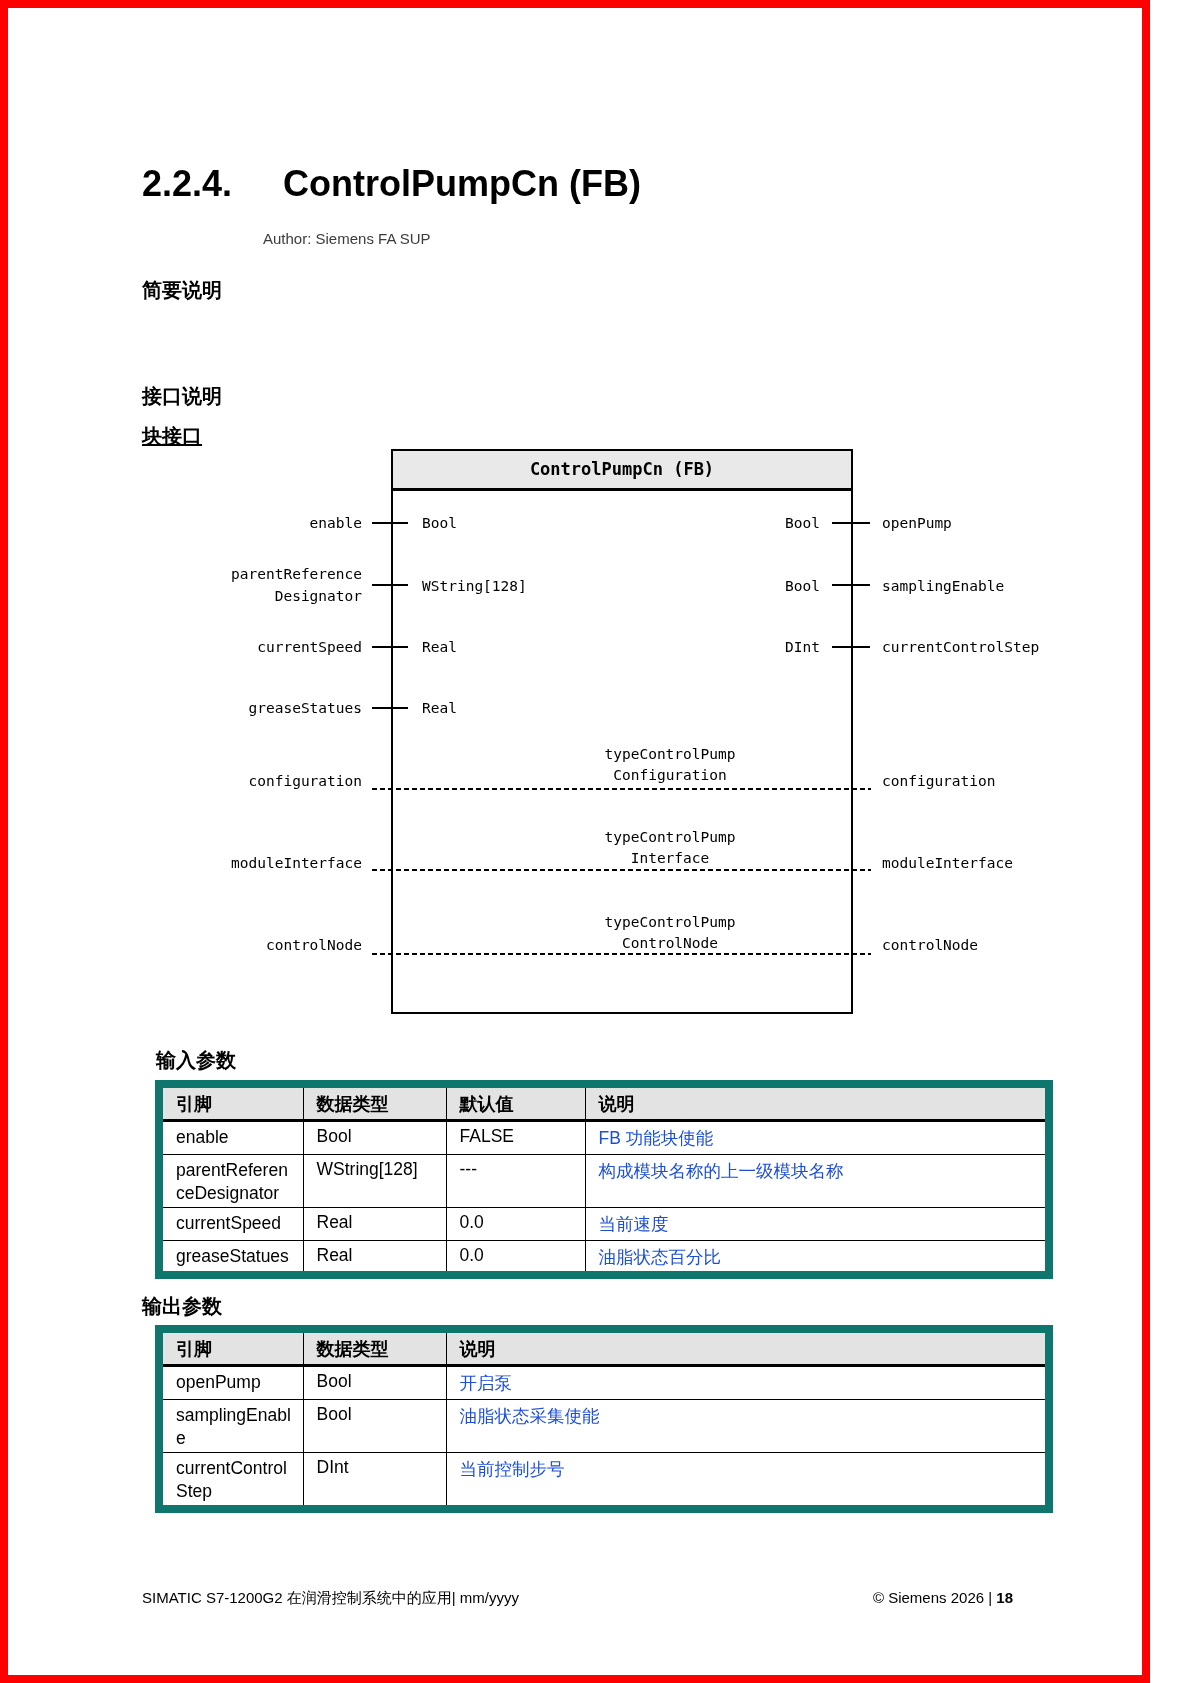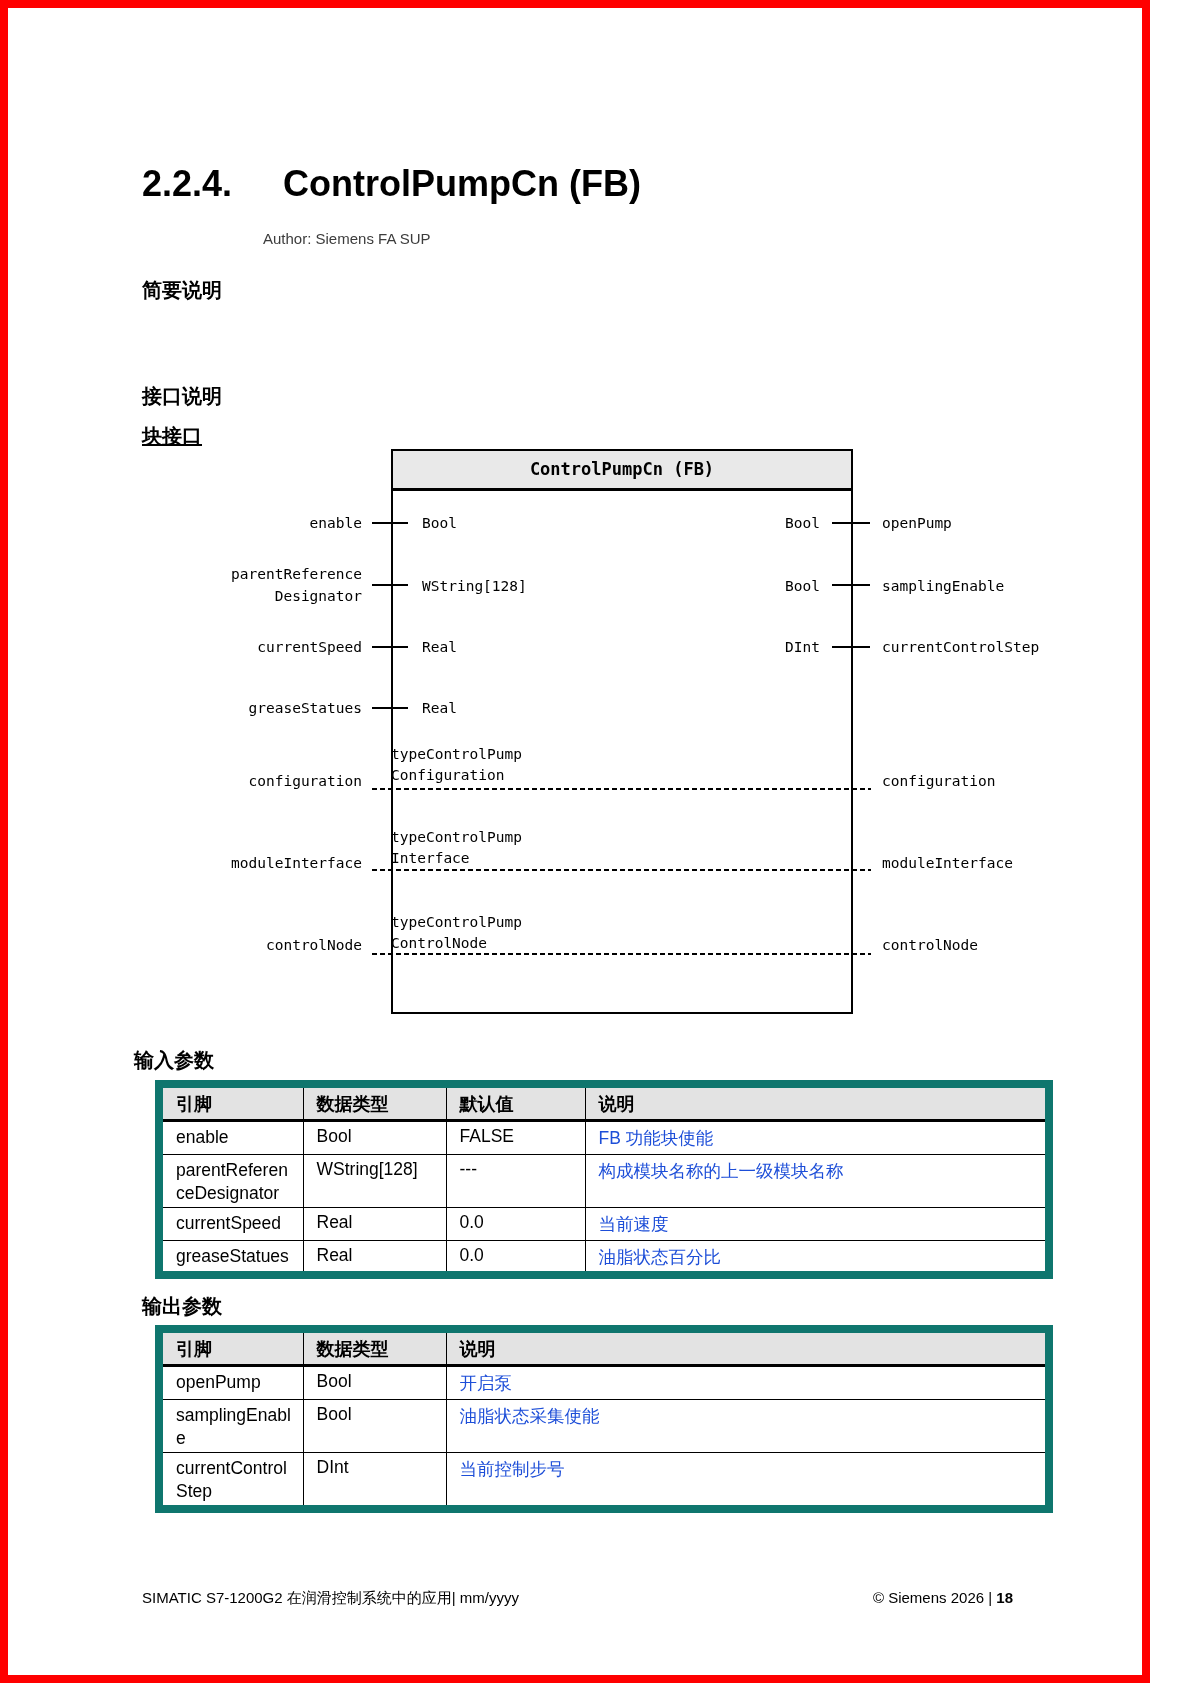--- a/index.html
+++ b/index.html
@@ -18,22 +18,22 @@
   .fb-block{border:2.5px solid #000;background:#fff;box-sizing:border-box;}
   .fb-header{height:37px;line-height:37px;background:#e9e9e9;border-bottom:3px solid #000;
     text-align:center;font-family:"DejaVu Sans Mono","Liberation Mono",monospace;
     font-weight:bold;font-size:17px;}
   .pin-label{font-family:"DejaVu Sans Mono","Liberation Mono",monospace;font-size:14.5px;line-height:20px;}
   .pin-label.two{line-height:22px;}
   .l-align{text-align:right;}
   .conn{height:2px;background:#000;z-index:5;}
   .dash{height:2px;z-index:5;
     background:repeating-linear-gradient(to right,#000 0 5px,transparent 5px 8px);}
-  .inout-type{text-align:left;font-family:"DejaVu Sans Mono","Liberation Mono",monospace;
-    font-size:14.5px;line-height:21px;}
+  .inout-type{text-align:center;font-family:"DejaVu Sans Mono","Liberation Mono",monospace;
+    font-size:14.5px;line-height:21px;padding-left:48px;}
   
   table.param{border-collapse:collapse;table-layout:fixed;background:#fff;}
   table.param td,table.param th{border:1px solid #000;box-sizing:border-box;
     font-size:17.5px;text-align:left;vertical-align:top;padding:4px 10px 2px 13px;overflow:hidden;}
   table.param th{background:#e3e3e3;font-size:18px;font-weight:bold;border-bottom:3px solid #000;}
   table.param{border:8px solid #0f766e;}
   td.pin-name{word-break:break-all;line-height:23px;}
   td.num{text-align:right;padding-right:10px;}
   td.desc{color:#1d4ed8;}
   .footer{font-size:15px;}
@@ -104,21 +104,21 @@
   <div class="abs pin-label" style="left:882px;top:853px;">moduleInterface</div>
 
   <div class="abs inout-type" style="left:391px;top:912px;width:462px;">
     <span>typeControlPump</span><br>
     <span>ControlNode</span>
   </div>
   <div class="abs dash" style="left:372px;top:953px;width:499px;"></div>
   <div class="abs pin-label l-align" style="left:112px;top:935px;width:250px;">controlNode</div>
   <div class="abs pin-label" style="left:882px;top:935px;">controlNode</div>
 
-  <div class="abs h-cjk" style="left:134px;top:1047px;">输入参数</div>
+  <div class="abs h-cjk" style="left:156px;top:1047px;">输入参数</div>
   <table class="param abs" style="left:155px;top:1080px;width:898px;">
     <colgroup>
         <col style="width:144px">
         <col style="width:143px">
         <col style="width:139px">
         <col>
       </colgroup>
     <tbody>
         <tr style="height:36px">
       <th>引脚</th>

